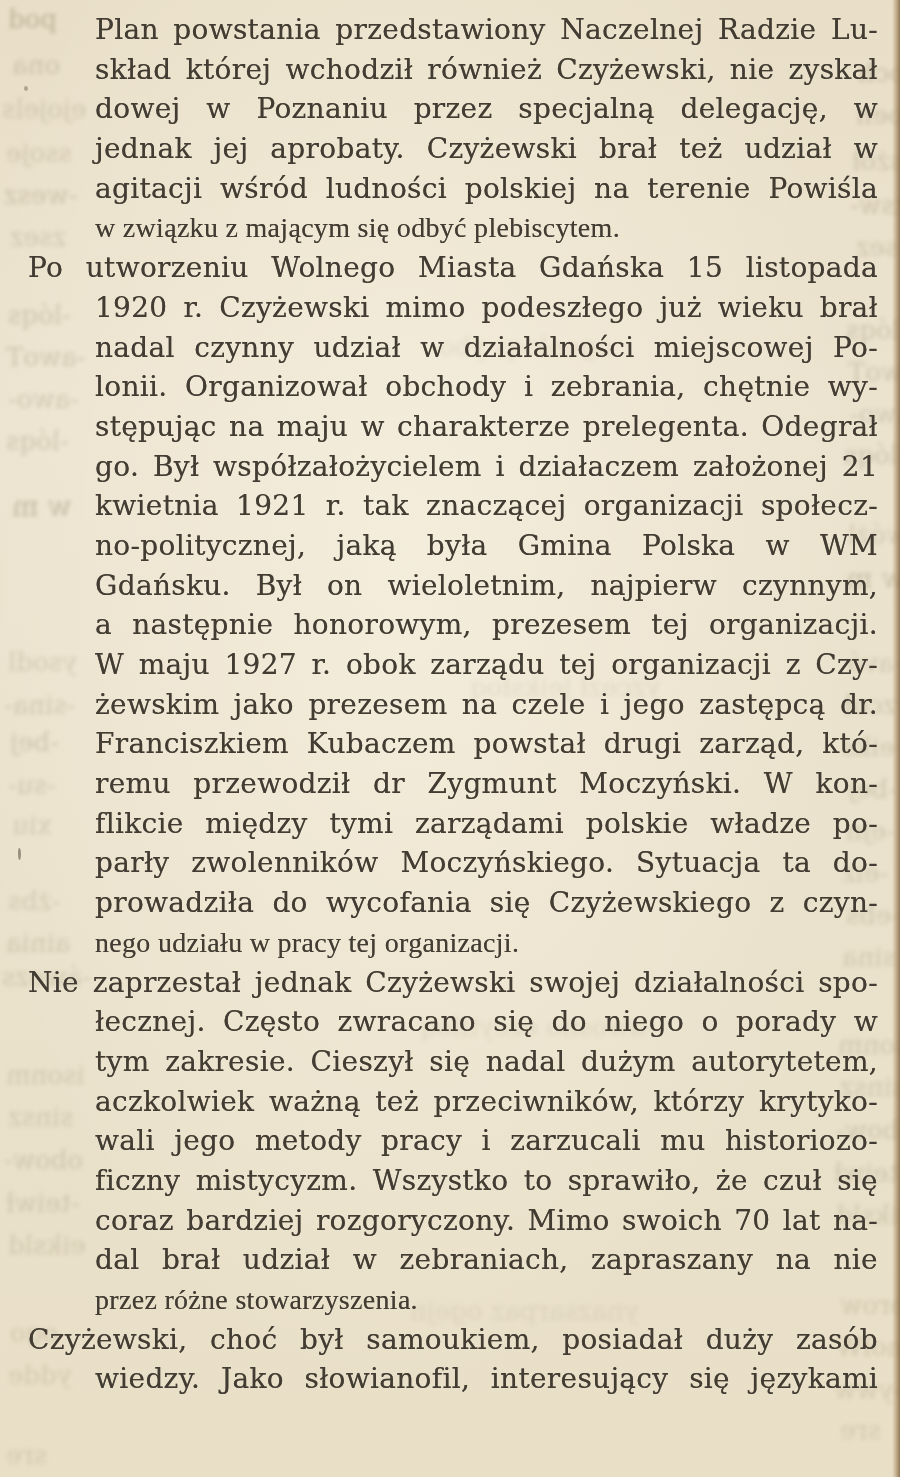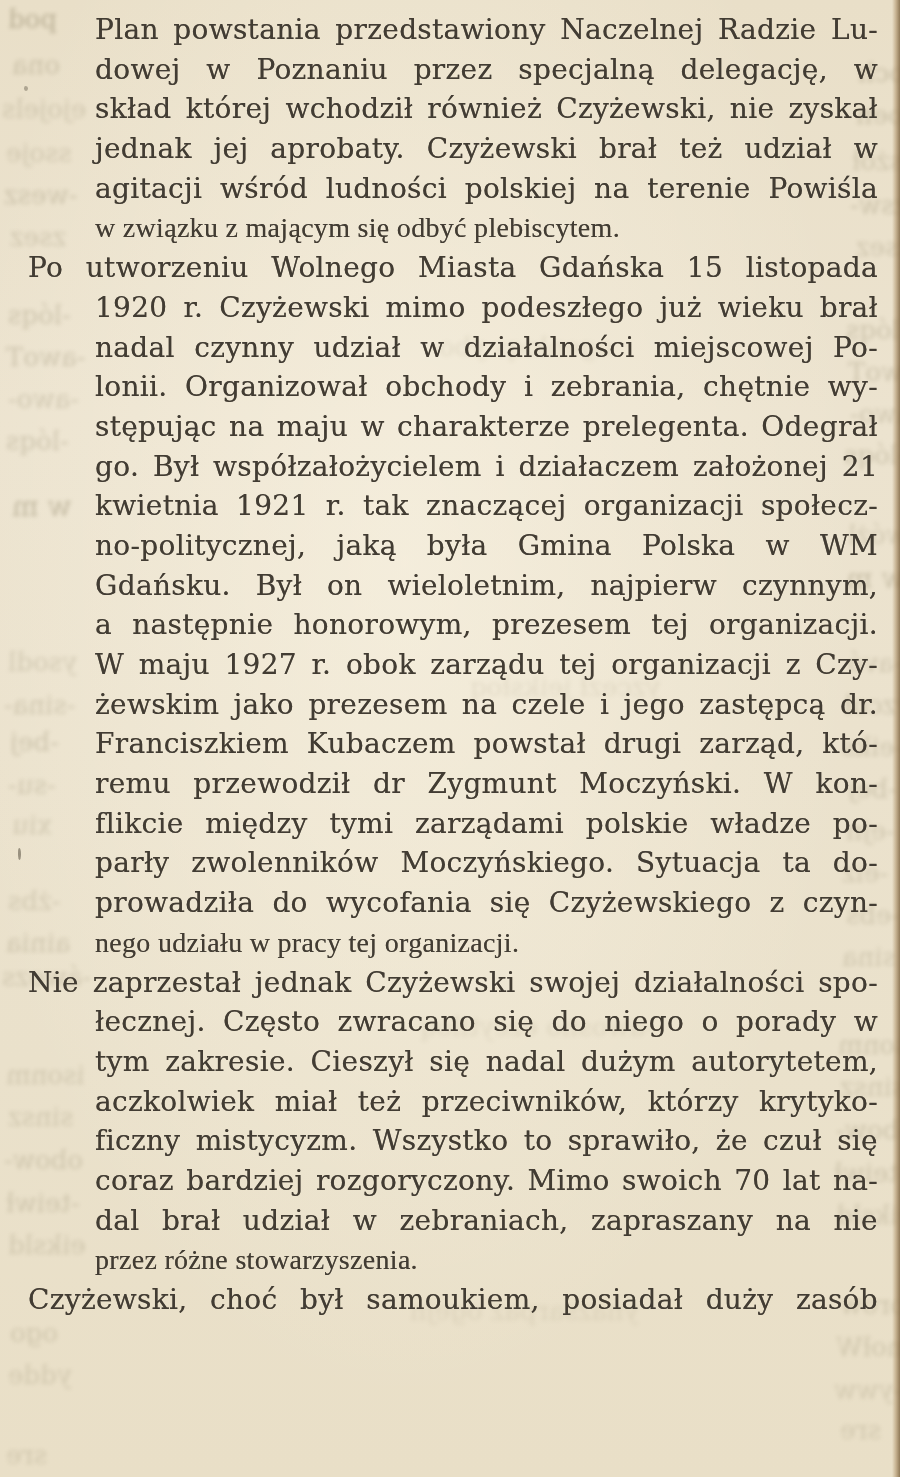--- a/index.html
+++ b/index.html
@@ -117,22 +117,22 @@
       <span class="ghost" style="left: 470px; top: 672px; font-size: 26px; opacity: 0.14;">yzcezł jeiksłoq</span>
       <span class="ghost" style="left: 420px; top: 1012px; font-size: 26px; opacity: 0.14;">-awosno ezcytiloq</span>
       <span class="ghost" style="left: 410px; top: 1296px; font-size: 26px; opacity: 0.14;">ynazsarpaz ogejn</span>
       <span class="speck" style="left: 24px; top: 86px; width: 4px; height: 5px; opacity: 0.4;"></span>
       <span class="speck" style="left: 18px; top: 848px; width: 3px; height: 12px; opacity: 0.55;"></span>
       <span class="speck" style="left: 282px; top: 262px; width: 3px; height: 4px; opacity: 0.35;"></span>
     </div>
 
   <div class="textblock">
     <div class="ln ind">Plan powstania przedstawiony Naczelnej Radzie Lu-</div>
+    <div class="ln ind">skład której wchodził również Czyżewski, nie zyskał</div>
     <div class="ln ind">dowej w Poznaniu przez specjalną delegację, w</div>
-    <div class="ln ind">skład której wchodził również Czyżewski, nie zyskał</div>
     <div class="ln ind">jednak jej aprobaty. Czyżewski brał też udział w</div>
     <div class="ln ind">agitacji wśród ludności polskiej na terenie Powiśla</div>
     <div class="ln ind last">w związku z mającym się odbyć plebiscytem.</div>
     <div class="ln">Po utworzeniu Wolnego Miasta Gdańska 15 listopada</div>
     <div class="ln ind">1920 r. Czyżewski mimo podeszłego już wieku brał</div>
     <div class="ln ind">nadal czynny udział w działalności miejscowej Po-</div>
     <div class="ln ind">lonii. Organizował obchody i zebrania, chętnie wy-</div>
     <div class="ln ind">stępując na maju w charakterze prelegenta. Odegrał</div>
     <div class="ln ind">go. Był współzałożycielem i działaczem założonej 21</div>
     <div class="ln ind">kwietnia 1921 r. tak znaczącej organizacji społecz-</div>
@@ -143,22 +143,24 @@
     <div class="ln ind">żewskim jako prezesem na czele i jego zastępcą dr.</div>
     <div class="ln ind">Franciszkiem Kubaczem powstał drugi zarząd, któ-</div>
     <div class="ln ind">remu przewodził dr Zygmunt Moczyński. W kon-</div>
     <div class="ln ind">flikcie między tymi zarządami polskie władze po-</div>
     <div class="ln ind">parły zwolenników Moczyńskiego. Sytuacja ta do-</div>
     <div class="ln ind">prowadziła do wycofania się Czyżewskiego z czyn-</div>
     <div class="ln ind last">nego udziału w pracy tej organizacji.</div>
     <div class="ln">Nie zaprzestał jednak Czyżewski swojej działalności spo-</div>
     <div class="ln ind">łecznej. Często zwracano się do niego o porady w</div>
     <div class="ln ind">tym zakresie. Cieszył się nadal dużym autorytetem,</div>
-    <div class="ln ind">aczkolwiek miał też przeciwników, którzy krytyko-</div>
+    <div class="ln ind">aczkolwiek ważną też przeciwników, którzy krytyko-</div>
+    <div class="ln ind">wali jego metody pracy i zarzucali mu historiozo-</div>
     <div class="ln ind">ficzny mistycyzm. Wszystko to sprawiło, że czuł się</div>
     <div class="ln ind">coraz bardziej rozgoryczony. Mimo swoich 70 lat na-</div>
     <div class="ln ind">dal brał udział w zebraniach, zapraszany na nie</div>
     <div class="ln ind last">przez różne stowarzyszenia.</div>
     <div class="ln">Czyżewski, choć był samoukiem, posiadał duży zasób</div>
+    <div class="ln ind">wiedzy. Jako słowianofil, interesujący się językami</div>
   </div>
 
   <div class="edge-strip"></div>
 </div>
 
 </body></html>

